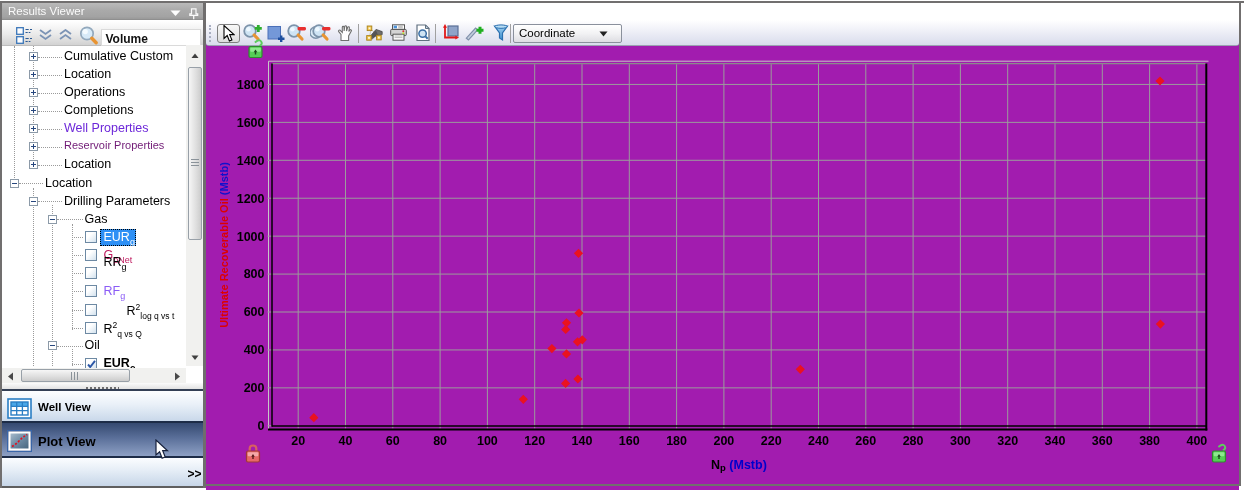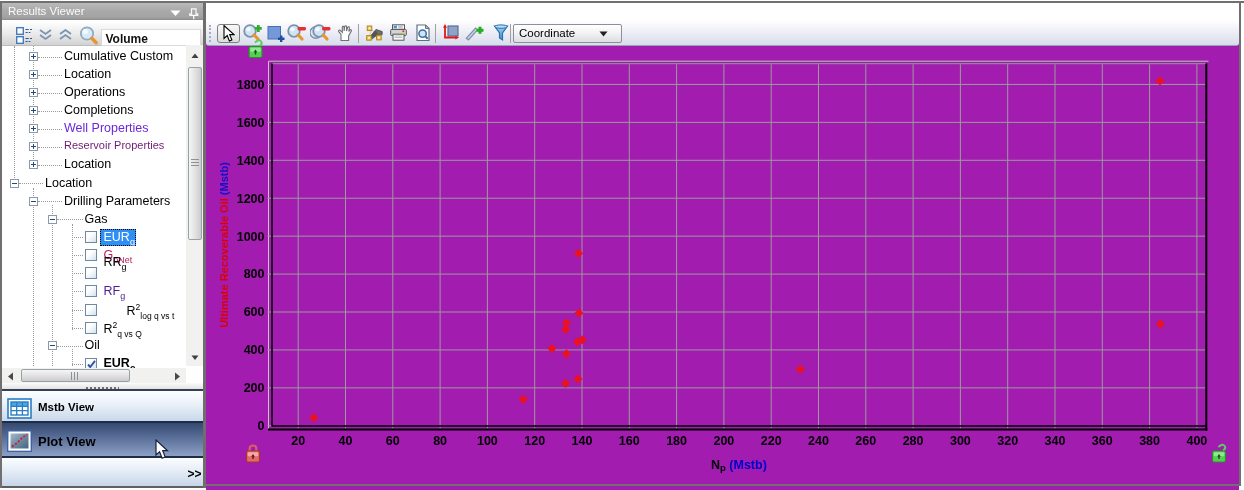--- a/index.html
+++ b/index.html
@@ -99,21 +99,21 @@
 <div class="ab" style="left:97.5px;top:225.5px;width:36px;height:17.5px;background:#2e90f5;border:1px dotted #000;"></div>
 <div class="ab" style="left:101.5px;top:226.7px;font-size:12.5px;color:#fff;white-space:nowrap;">EUR<sub style="font-size:9px;">g</sub></div>
 <div class="ab" style="left:70.0px;top:252.3px;width:11.0px;height:0;border-top:1px dotted #9a9a9a;"></div>
 <div class="ab" style="left:82.5px;top:246.3px;width:12.5px;height:12px;background:linear-gradient(135deg,#ffffff 35%,#d3e2ee);border:1px solid #6d89a3;"></div>
 <div class="ab" style="left:101.5px;top:244.8px;font-size:12.5px;color:#be185d;white-space:nowrap;">G<sub style="font-size:9px;">pNet</sub></div>
 <div class="ab" style="left:70.0px;top:270.3px;width:11.0px;height:0;border-top:1px dotted #9a9a9a;"></div>
 <div class="ab" style="left:82.5px;top:264.3px;width:12.5px;height:12px;background:linear-gradient(135deg,#ffffff 35%,#d3e2ee);border:1px solid #6d89a3;"></div>
 <div class="ab" style="left:101.5px;top:252px;font-size:12.5px;color:#000;white-space:nowrap;">RR<sub style="font-size:9px;">g</sub></div>
 <div class="ab" style="left:70.0px;top:288.4px;width:11.0px;height:0;border-top:1px dotted #9a9a9a;"></div>
 <div class="ab" style="left:82.5px;top:282.4px;width:12.5px;height:12px;background:linear-gradient(135deg,#ffffff 35%,#d3e2ee);border:1px solid #6d89a3;"></div>
-<div class="ab" style="left:101.5px;top:280.9px;font-size:12.5px;color:#4c1d95;white-space:nowrap;">RF<sub style="font-size:9px;">g</sub></div>
+<div class="ab" style="left:101.5px;top:280.9px;font-size:12.5px;color:#8b5cf6;white-space:nowrap;">RF<sub style="font-size:9px;">g</sub></div>
 <div class="ab" style="left:70.0px;top:306.5px;width:11.0px;height:0;border-top:1px dotted #9a9a9a;"></div>
 <div class="ab" style="left:82.5px;top:300.5px;width:12.5px;height:12px;background:linear-gradient(135deg,#ffffff 35%,#d3e2ee);border:1px solid #6d89a3;"></div>
 <div class="ab" style="left:101.5px;top:299.0px;font-size:12.5px;color:#000;white-space:nowrap;margin-left:23px;">R<sup style="font-size:8.5px;">2</sup><sub style="font-size:8.5px;">log q vs t</sub></div>
 <div class="ab" style="left:70.0px;top:324.6px;width:11.0px;height:0;border-top:1px dotted #9a9a9a;"></div>
 <div class="ab" style="left:82.5px;top:318.6px;width:12.5px;height:12px;background:linear-gradient(135deg,#ffffff 35%,#d3e2ee);border:1px solid #6d89a3;"></div>
 <div class="ab" style="left:101.5px;top:317.1px;font-size:12.5px;color:#000;white-space:nowrap;">R<sup style="font-size:8.5px;">2</sup><sub style="font-size:8.5px;">q vs Q</sub></div>
 <div class="ab" style="left:55.0px;top:342.6px;width:25.5px;height:0;border-top:1px dotted #9a9a9a;"></div>
 <div class="ab" style="left:45.5px;top:338.1px;width:9px;height:9px;background:#fff;border:1px solid #8c9aa8;"></div>
 <div class="ab" style="left:47.5px;top:342.1px;width:5px;height:1px;background:#27477e;"></div>
 <div class="ab" style="left:82.5px;top:335.1px;font-size:12.5px;color:#000;white-space:nowrap;">Oil</div>
@@ -148,21 +148,21 @@
 <div class="ab" style="left:0;top:380px;width:201px;height:6.3px;background:linear-gradient(#fbfbfb,#e2e2e2);"></div>
 <div class="ab" style="left:84px;top:383.5px;width:33px;height:2px;background:repeating-linear-gradient(90deg,#6e6e6e 0 2px,transparent 2px 4px);"></div>
 <div class="ab" style="left:0;top:386.3px;width:201px;height:1.5px;background:#333f55;"></div>
 <div class="ab" style="left:0;top:387.8px;width:201px;height:30.5px;background:linear-gradient(#fdfeff,#e9f0f8 45%,#c9d8ea);"></div>
 <svg class="ab" style="left:5.3px;top:394.5px;" width="25" height="21">
         <rect x="1" y="1" width="23" height="19" fill="#fff" stroke="#2a7ec4" stroke-width="1.6"></rect>
         <path d="M4 4 h17 v4 h-17 Z" fill="#49a7e8"></path>
         <rect x="4" y="4" width="17" height="13" fill="none" stroke="#2a7ec4" stroke-width="1.4"></rect>
         <path d="M4 8.3 h17 M4 12.7 h17 M9.7 4 v13 M15.4 4 v13" stroke="#2a7ec4" stroke-width="1.3"></path>
       </svg>
-<div class="ab" style="left:36px;top:398.3px;font-size:11.5px;font-weight:700;color:#000;">Mstb View</div>
+<div class="ab" style="left:36px;top:398.3px;font-size:11.5px;font-weight:700;color:#000;">Well View</div>
 <div class="ab" style="left:0;top:418.3px;width:201px;height:1.5px;background:#1d2c47;"></div>
 <div class="ab" style="left:0;top:419.8px;width:201px;height:33.2px;background:linear-gradient(#354970,#5a6f99 45%,#8da0c4);"></div>
 <svg class="ab" style="left:5.3px;top:426.5px;" width="25" height="22">
         <defs>
           <linearGradient id="pvg" x1="0" y1="0" x2="1" y2="1">
             <stop offset="0" stop-color="#a6bacb"></stop>
             <stop offset="0.5" stop-color="#6d8ba4"></stop>
             <stop offset="1" stop-color="#48677f"></stop>
           </linearGradient>
         </defs>

